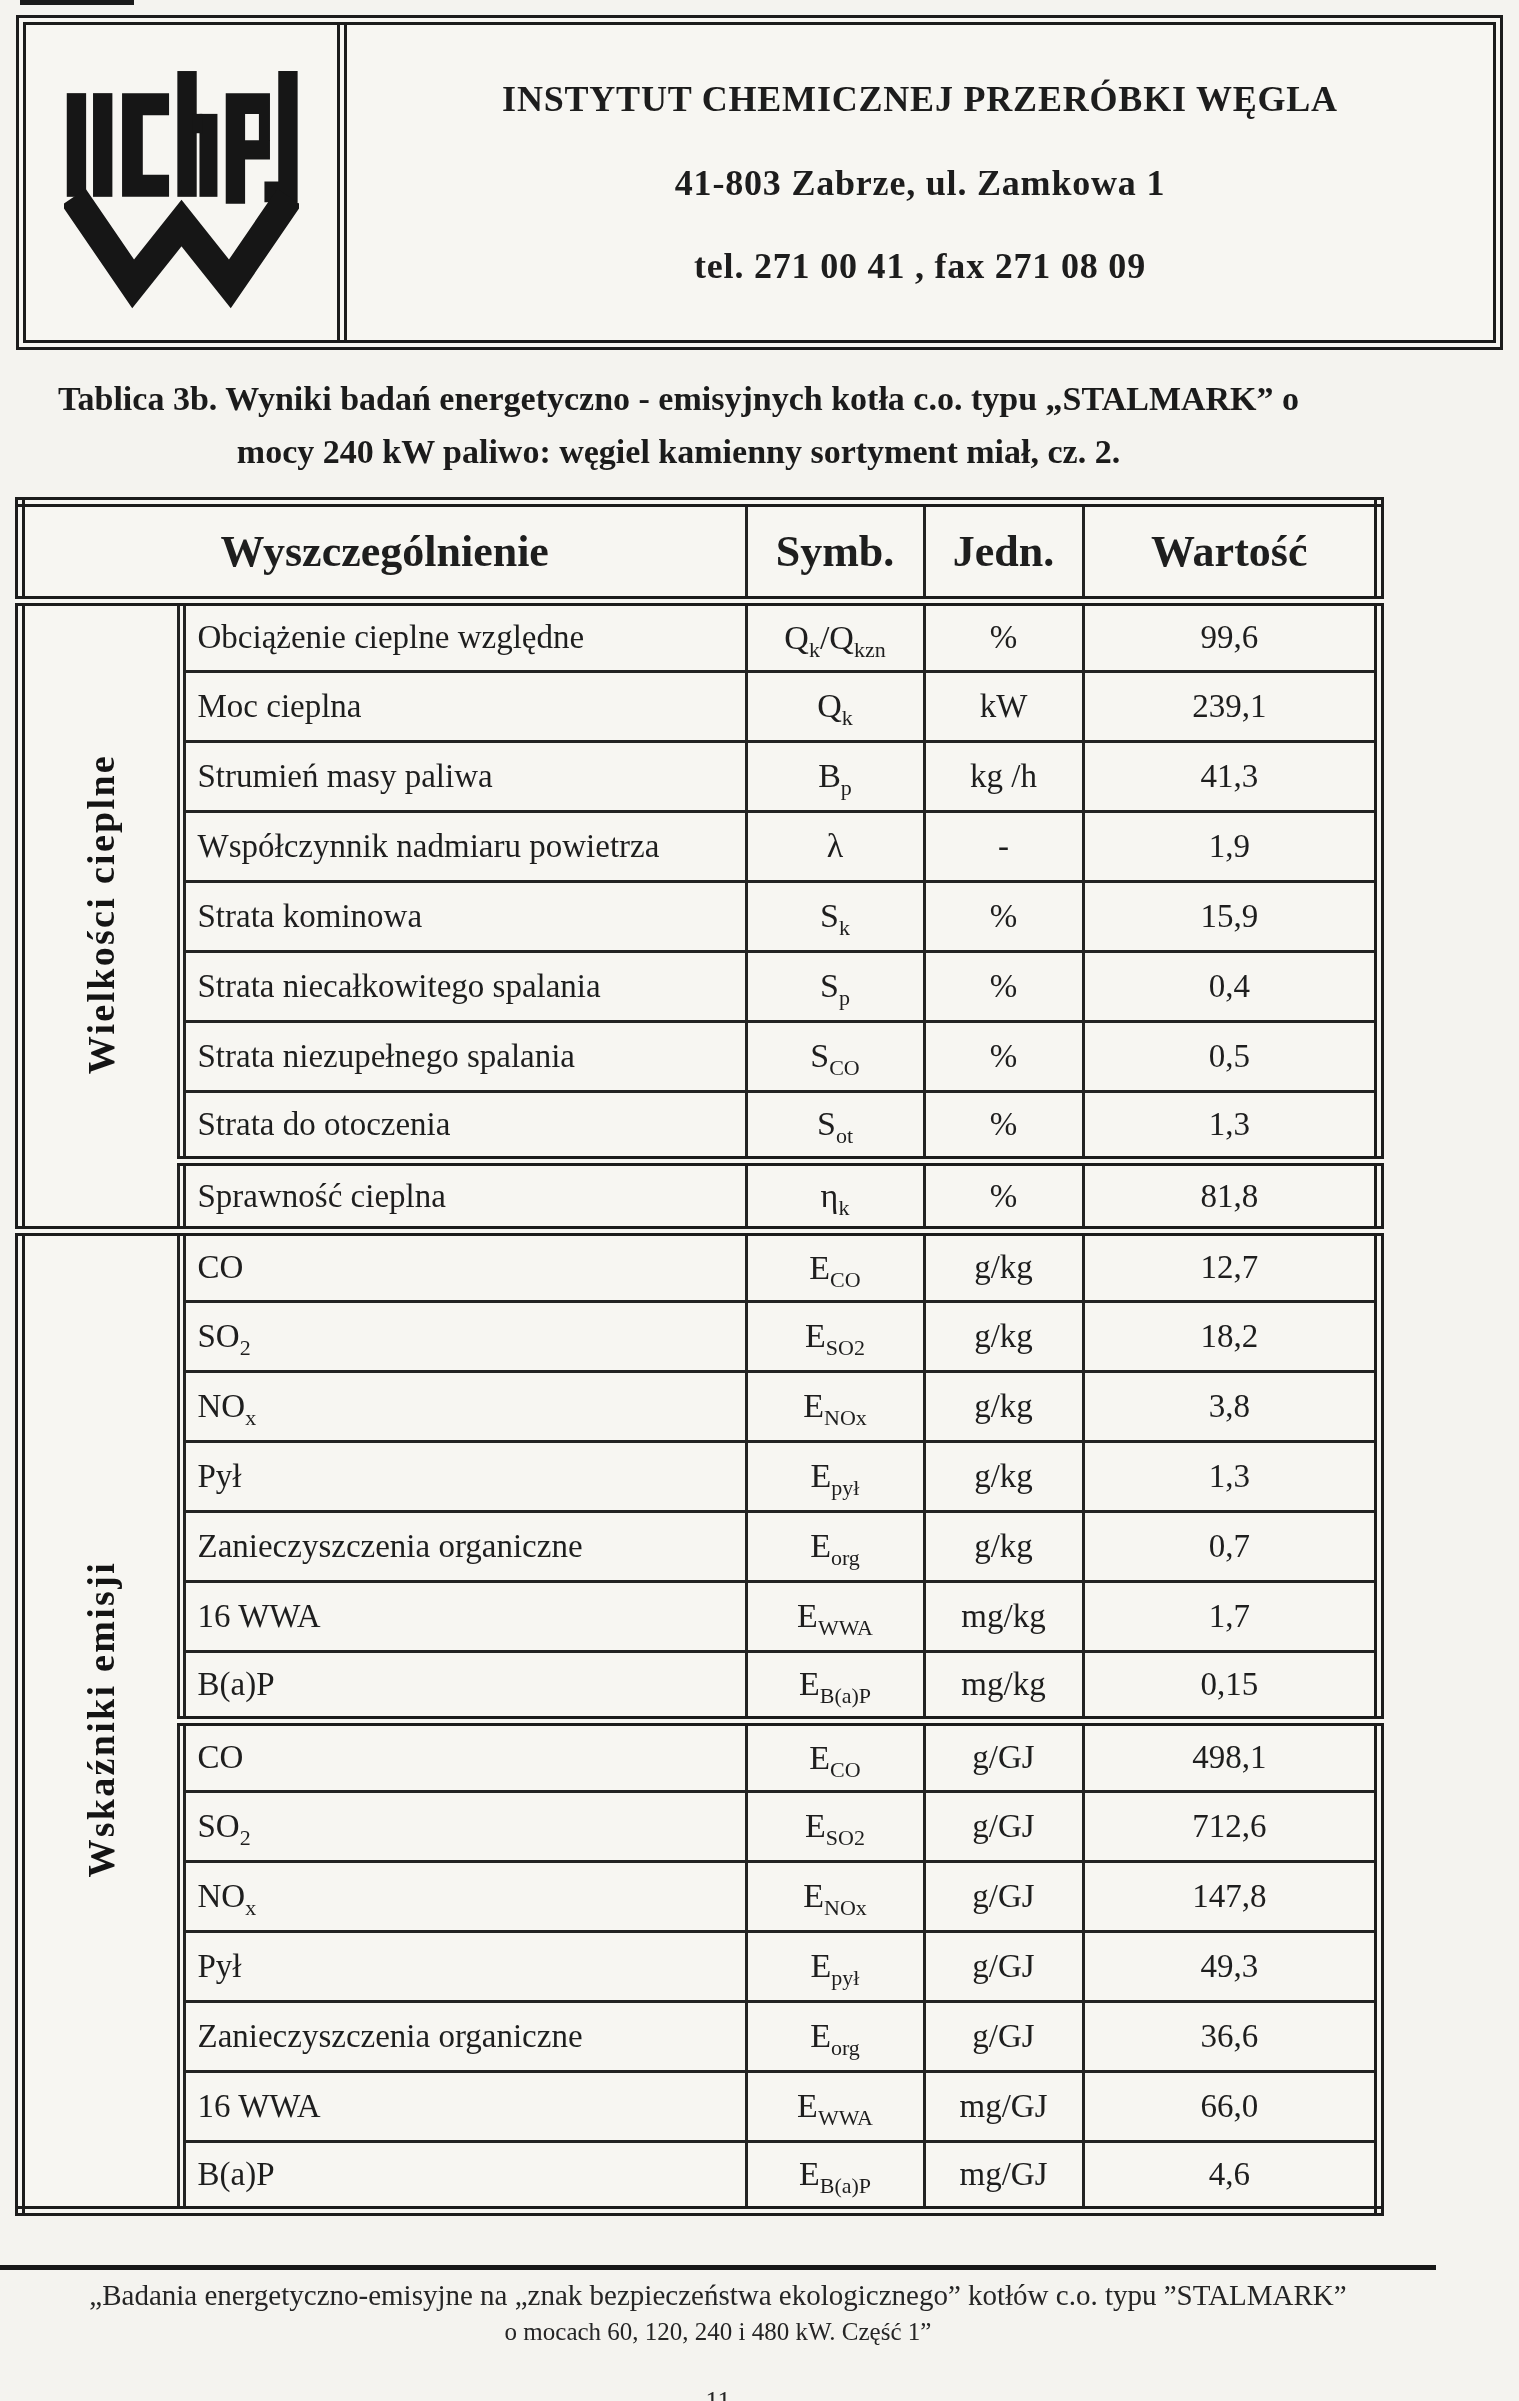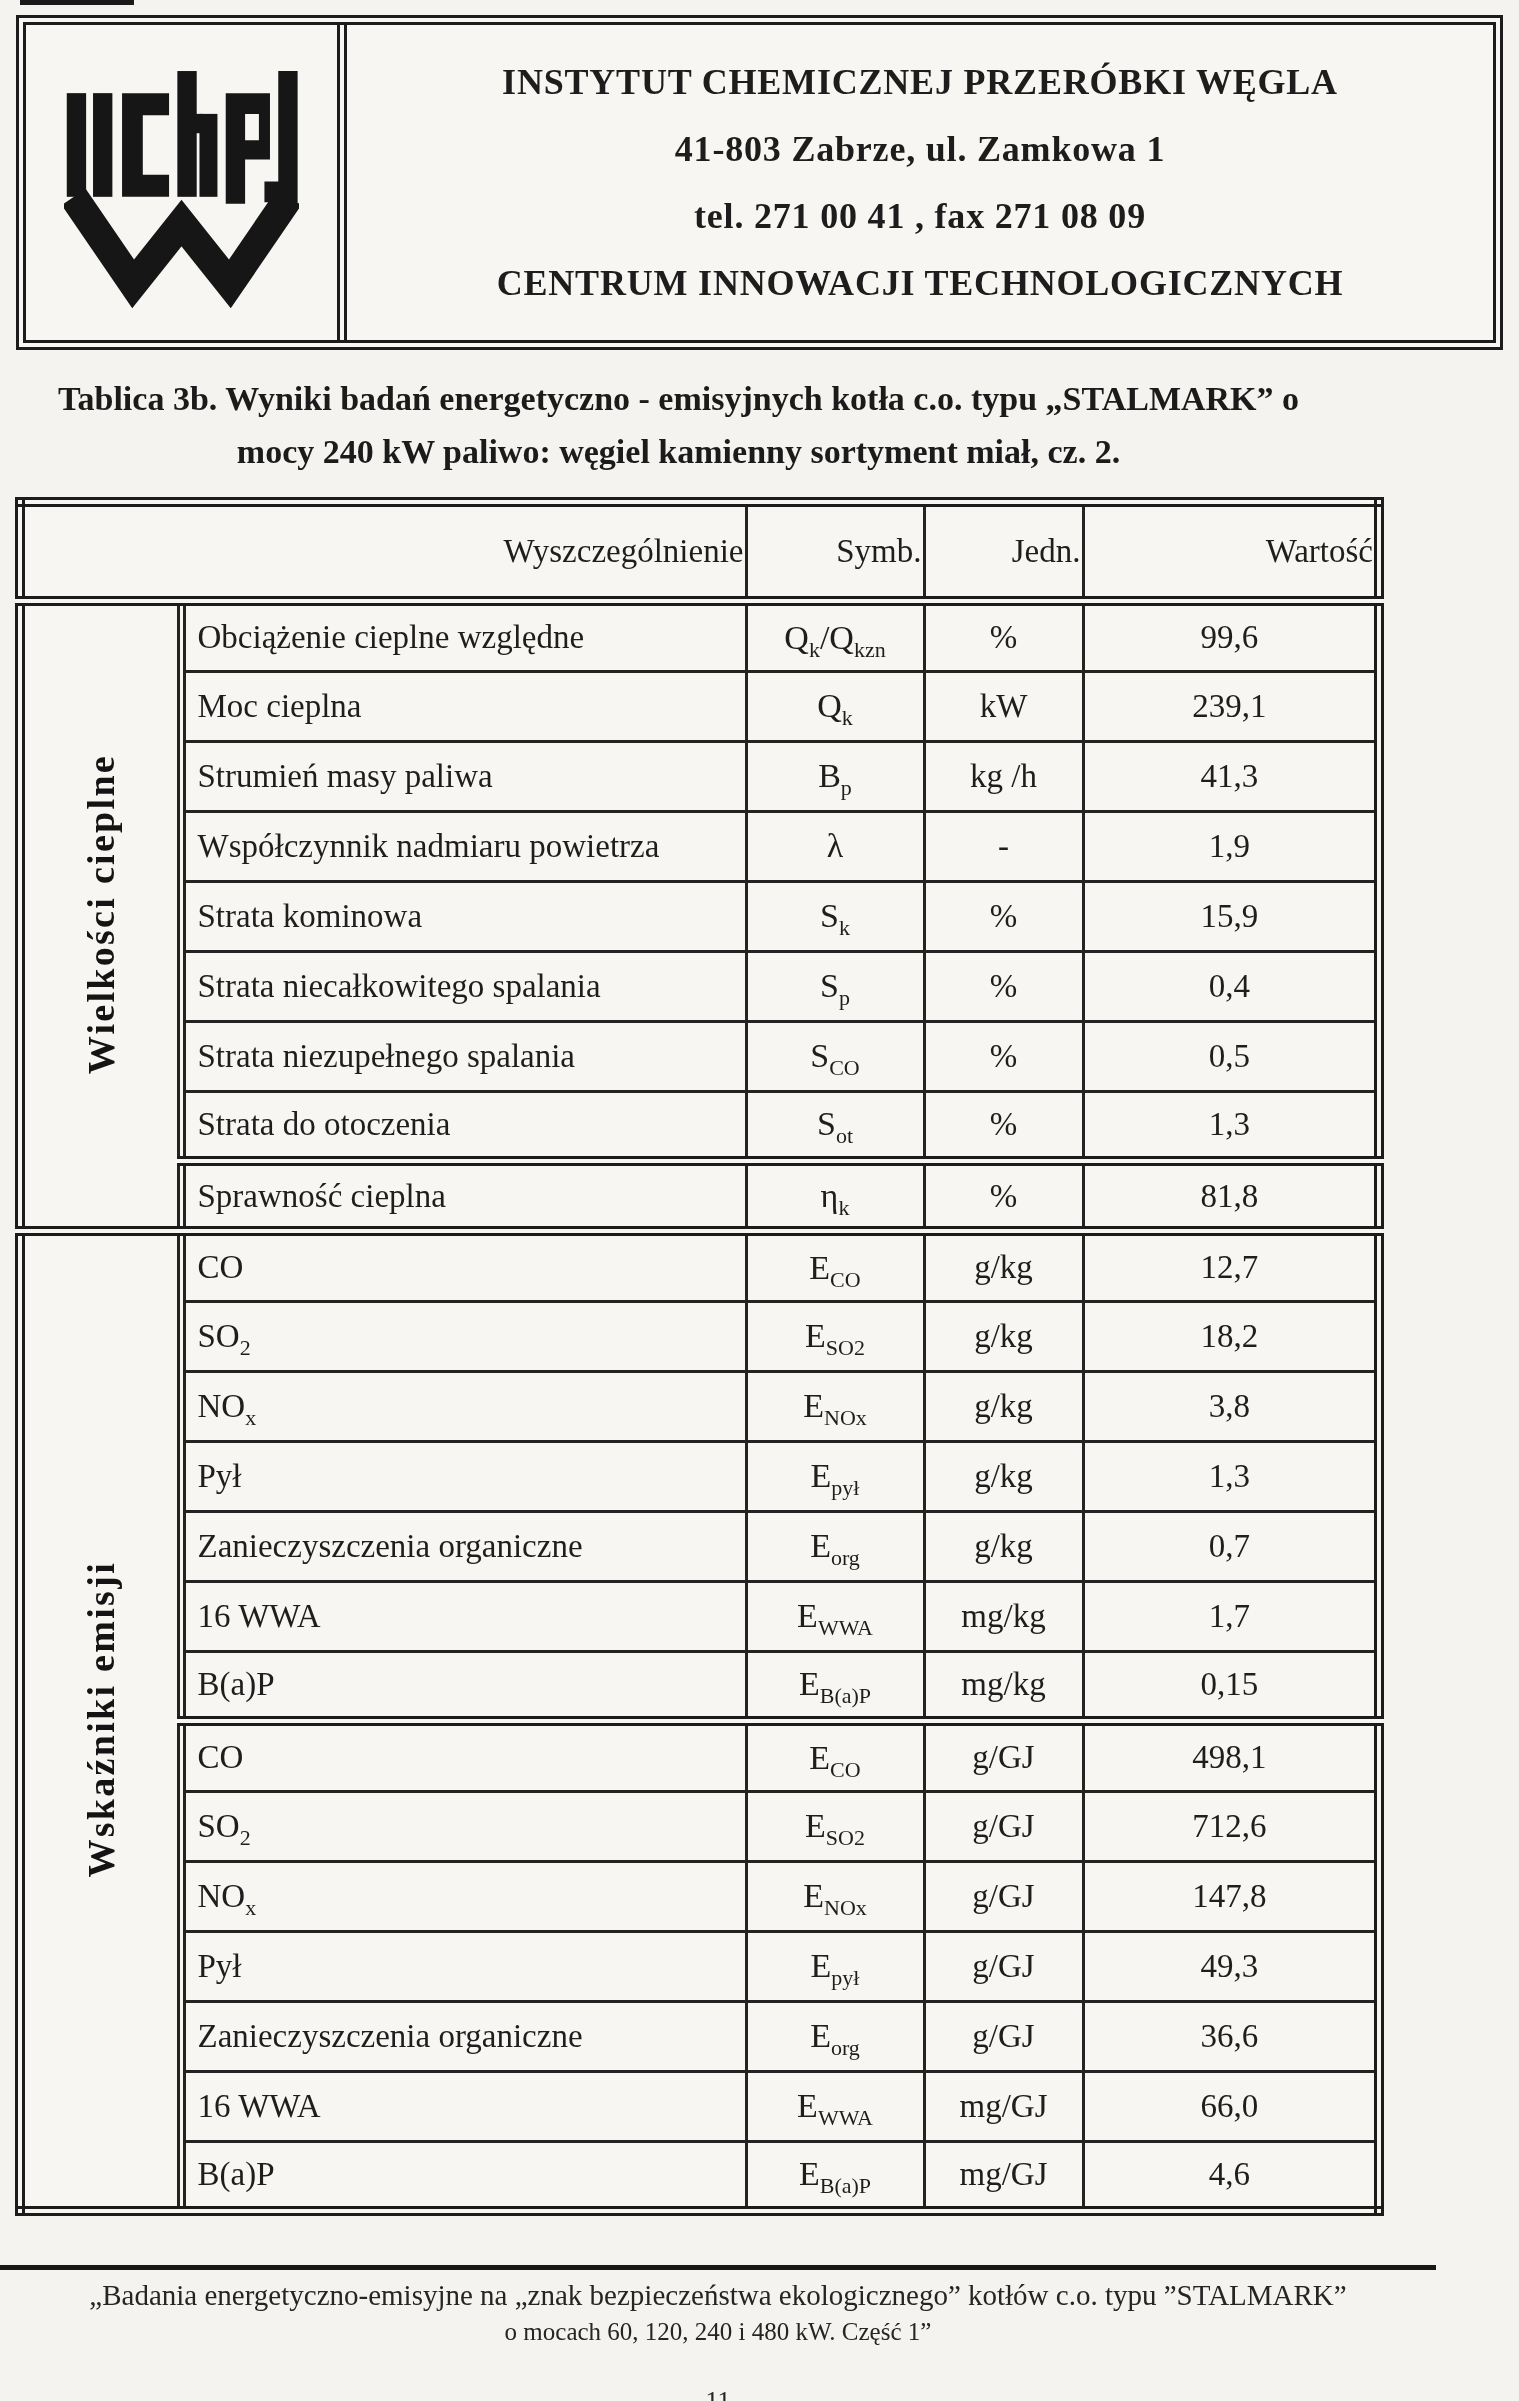--- a/index.html
+++ b/index.html
@@ -32,21 +32,21 @@
   table.results{
     position:absolute;left:15px;top:497px;width:1358px;
     border-collapse:collapse;table-layout:fixed;background:#f7f6f2;
   }
   table.results{border:10.6px double #1c1c1c;}
   .results th,.results td{
     border:3px solid #232323;box-sizing:border-box;
     font-family:"Liberation Serif", serif;color:#1e1e1e;
     overflow:hidden;
   }
-  .results thead th{height:99px;font-size:33px;font-weight:normal;text-align:right;border-bottom:10.6px double #1c1c1c;}
+  .results thead th{height:99px;font-size:44px;font-weight:bold;text-align:center;border-bottom:10.6px double #1c1c1c;}
   .results tbody tr{height:70px;}
   .c-group{border-right:9px double #232323 !important;text-align:center;vertical-align:middle;}
   .vtext{
     display:inline-block;writing-mode:vertical-rl;transform:rotate(180deg);
     font-weight:bold;font-size:38px;letter-spacing:2.3px;white-space:nowrap;color:#141414;
   }
   .c-item{text-align:left;padding-left:12px;font-size:33px;}
   .c-sym{text-align:center;font-size:34px;}
   .c-unit{text-align:center;font-size:33px;}
   .c-val{text-align:center;font-size:33px;}
@@ -79,21 +79,20 @@
         <path fill-rule="evenodd" d="M234 50 h64 v96 h-36 v64 h-28 z M262 80 h20 v38 h-20 z"></path>
         <path d="M310 18 h28 v190 h-48 v-30 h20 z"></path>
       </g>
       <polyline points="14,200 100,326 170,238 240,326 326,200" fill="none" stroke="#161616" stroke-width="42" stroke-linecap="butt" stroke-linejoin="miter"></polyline>
     </svg>
   </div>
   <div class="lh-text-cell">
     <div class="lh-line">INSTYTUT CHEMICZNEJ PRZERÓBKI WĘGLA</div>
     <div class="lh-line">41-803 Zabrze, ul. Zamkowa 1</div>
     <div class="lh-line">tel. 271 00 41 , fax 271 08 09</div>
-    <div class="lh-line">CENTRUM INNOWACJI TECHNOLOGICZNYCH</div>
   </div>
 </div>
 
 <div class="caption">
   <div>Tablica 3b. Wyniki badań energetyczno - emisyjnych kotła c.o. typu „STALMARK” o</div>
   <div>mocy 240 kW paliwo: węgiel kamienny sortyment miał, cz. 2.</div>
 </div>
 
 <table class="results">
   <colgroup>

